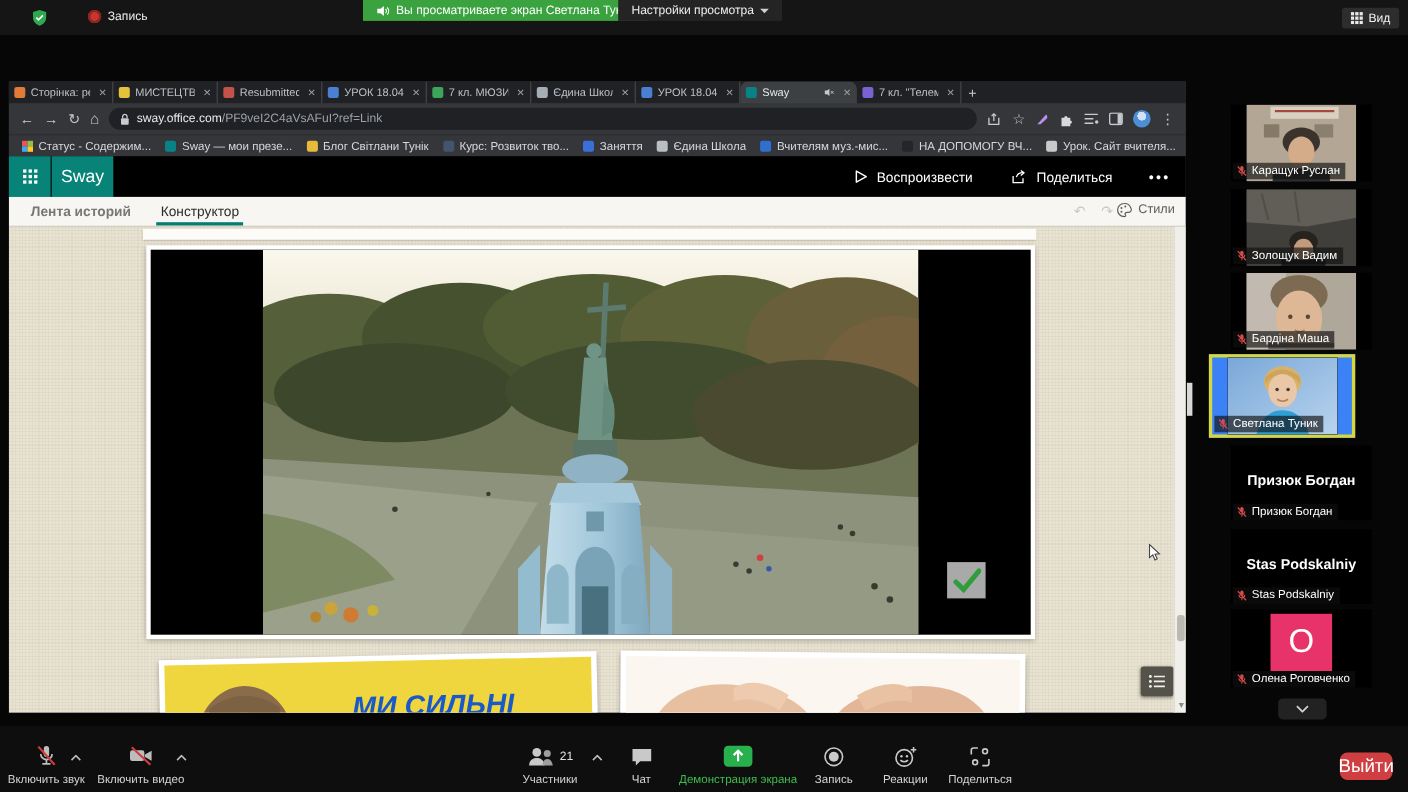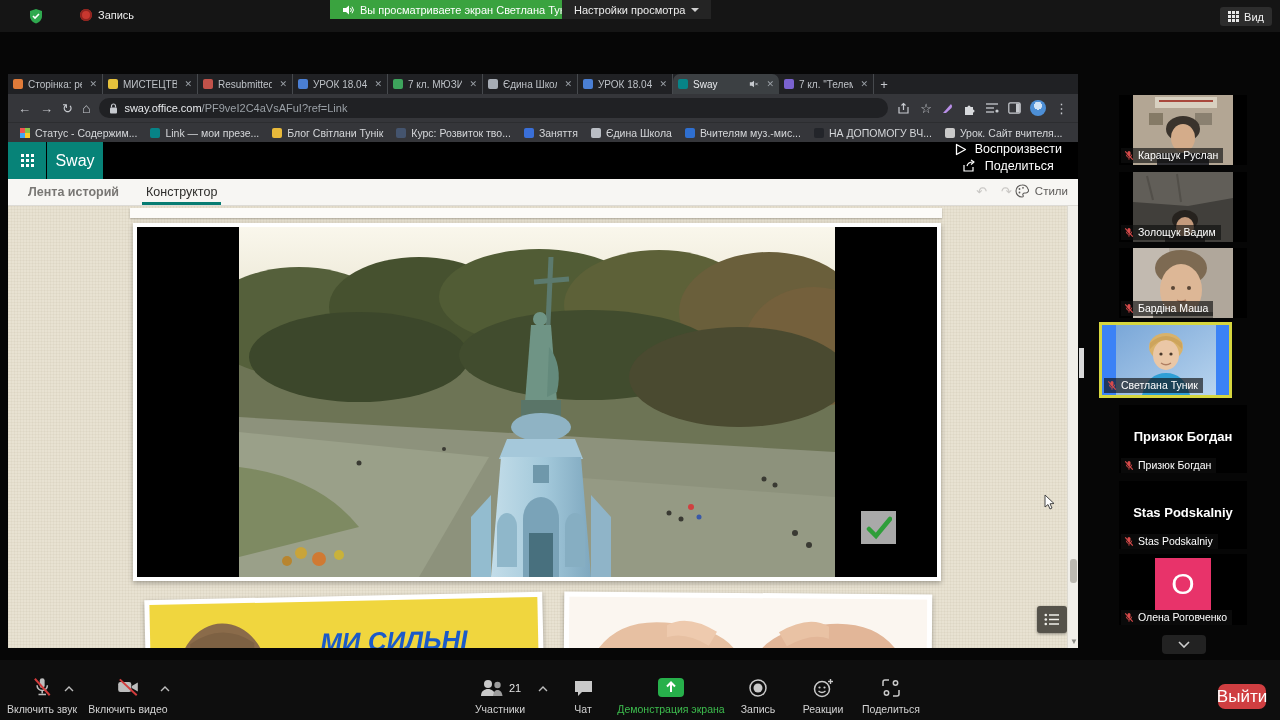--- a/index.html
+++ b/index.html
@@ -45,21 +45,21 @@
   .bmwin{display:grid;grid-template-columns:5px 5px;grid-template-rows:5px 5px;gap:0;width:10px;height:10px;}
   .bmwin span:nth-child(1){background:#ef5350}.bmwin span:nth-child(2){background:#8bc34a}
   .bmwin span:nth-child(3){background:#42a5f5}.bmwin span:nth-child(4){background:#ffca28}
 
   
   .swayhead{height:37px;background:#000;display:flex;align-items:stretch;}
   .waffle{width:38px;background:#078378;display:flex;align-items:center;justify-content:center;}
   .wdots{display:grid;grid-template-columns:repeat(3,3px);grid-template-rows:repeat(3,3px);gap:2px;}
   .wdots span{background:#fff;}
   .brand{width:56px;background:#078378;margin-left:1px;color:#fff;font-size:16px;display:flex;align-items:center;justify-content:center;}
-  .swayright{margin-left:auto;display:flex;align-items:center;gap:3px;color:#fff;font-size:12.5px;flex-direction:column;}
+  .swayright{margin-left:auto;display:flex;align-items:center;gap:3px;color:#fff;font-size:12.5px;}
   .swaybtn{display:flex;align-items:center;gap:8px;padding:0 16px;height:100%;}
   .swaymore{padding:0 14px;letter-spacing:2px;font-size:13px;}
   .swaytabs{height:27px;background:#f7f6f3;border-bottom:1px solid #dddbd6;position:relative;
             display:flex;align-items:center;font-size:12.5px;}
   .stab1{margin-left:20px;color:#797774;font-weight:bold;}
   .stab2{margin-left:27px;color:#2d2c2a;position:relative;height:100%;display:flex;align-items:center;}
   .stab2:after{content:"";position:absolute;left:-4px;right:-4px;bottom:0;height:3px;background:#067c72;}
   .undoredo{position:absolute;right:66px;top:5px;color:#c9c7c4;font-size:13px;display:flex;gap:14px;}
   .styles{position:absolute;right:10px;top:5px;display:flex;align-items:center;gap:6px;color:#5f5d5b;font-size:11.5px;}
 
@@ -261,21 +261,21 @@
           <span class="bmwin">
             <span></span>
             <span></span>
             <span></span>
             <span></span>
           </span>
           <span>Статус - Содержим...</span>
         </div>
       <div class="bm">
           <span class="bmic" style="background:#078387"></span>
-          <span>Link — мои презе...</span>
+          <span>Sway — мои презе...</span>
         </div>
       <div class="bm">
           <span class="bmic" style="background:#e8b93a"></span>
           <span>Блог Світлани Тунік</span>
         </div>
       <div class="bm">
           <span class="bmic" style="background:#44546e"></span>
           <span>Курс: Розвиток тво...</span>
         </div>
       <div class="bm">

